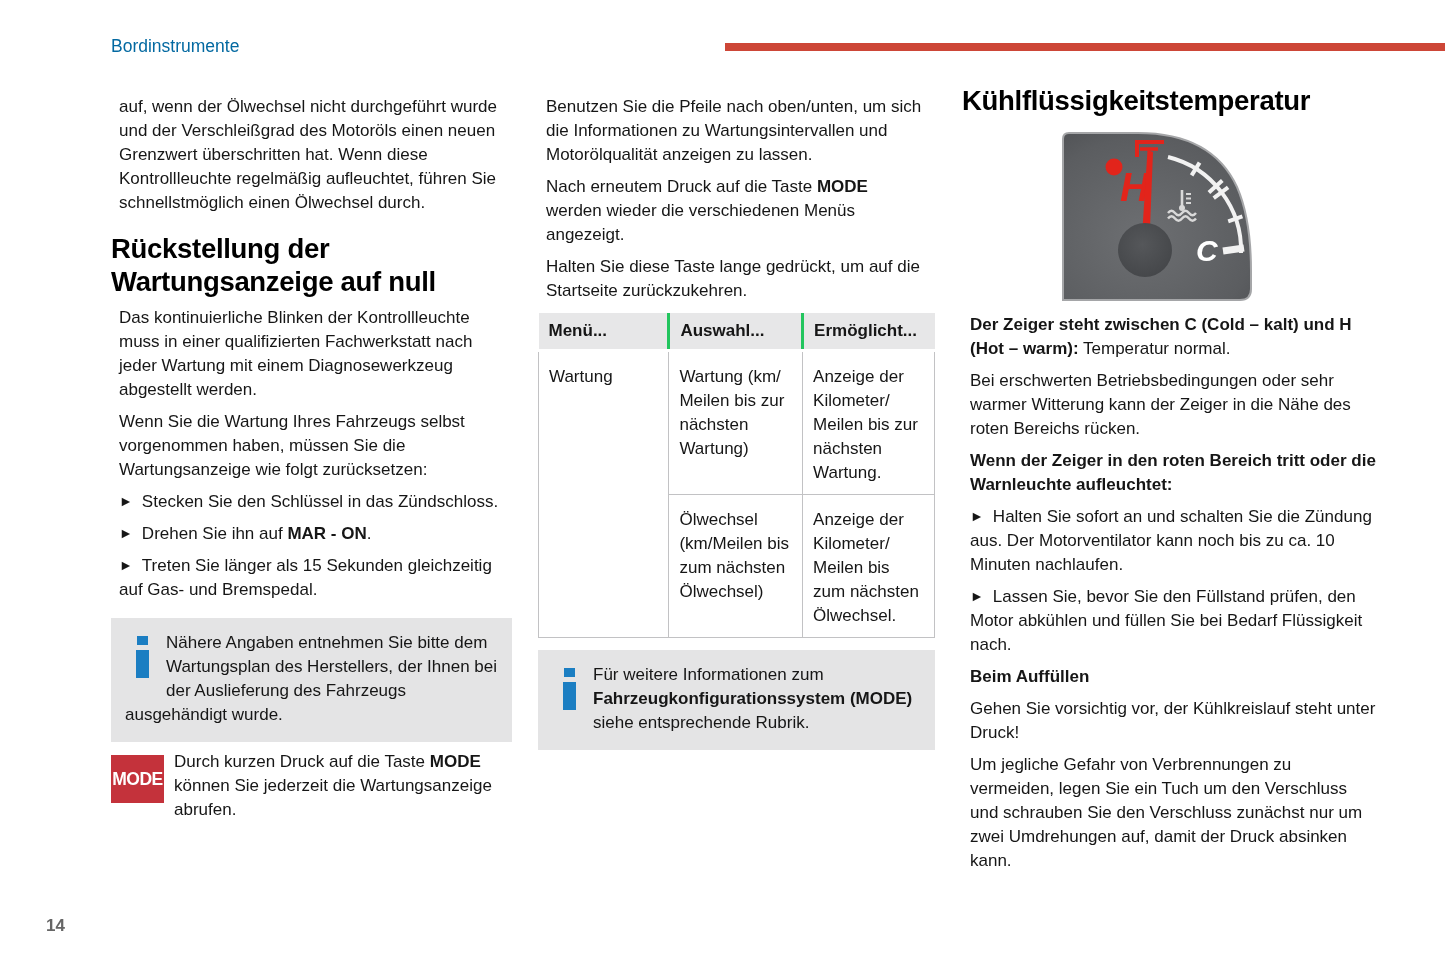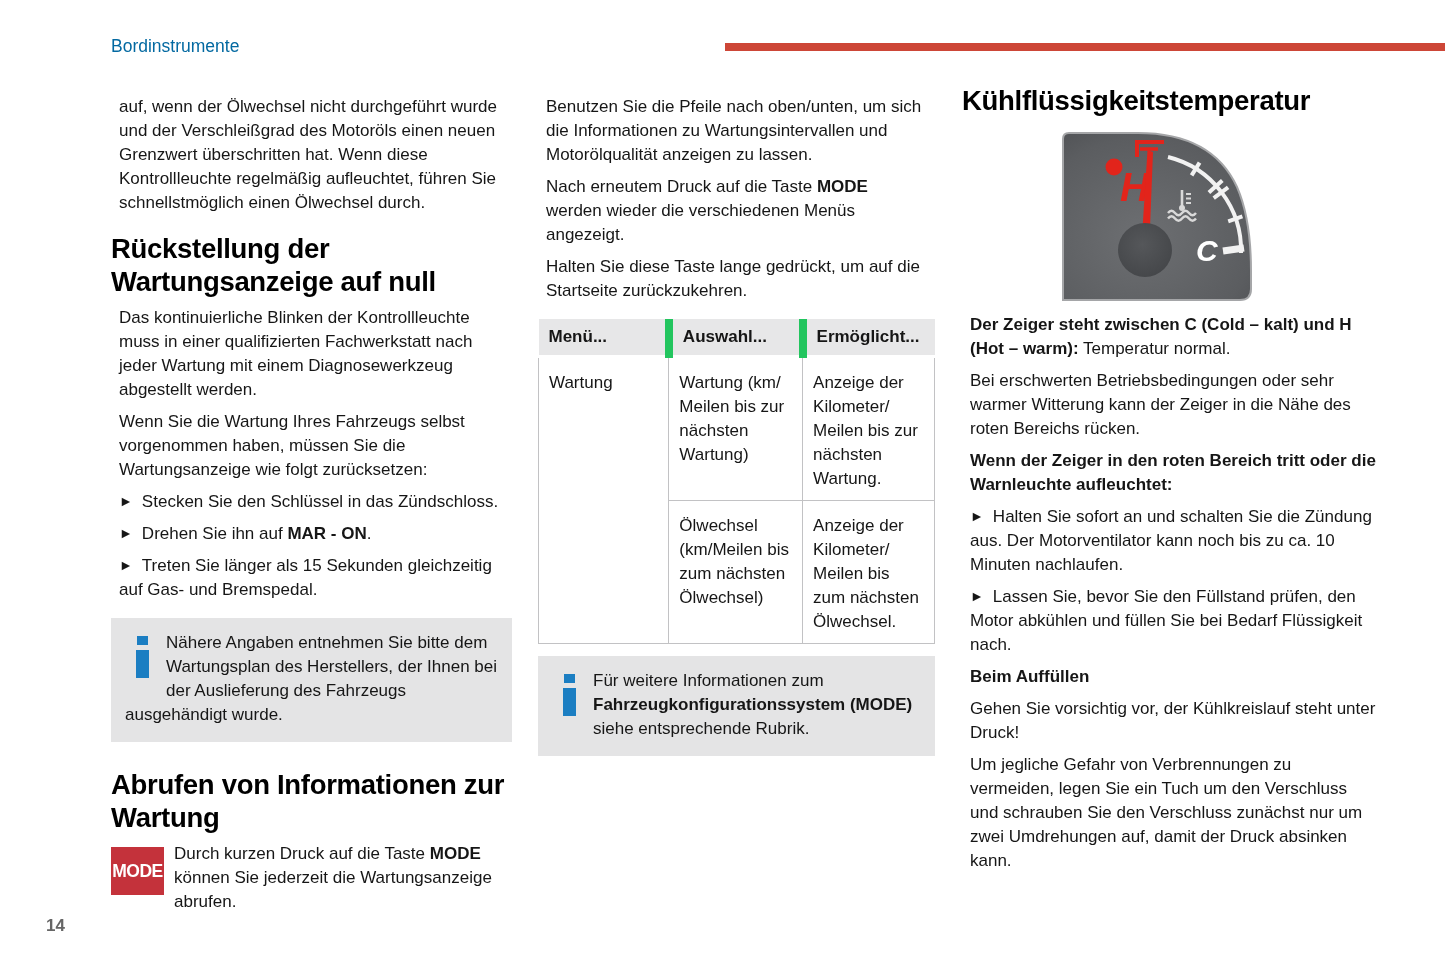--- a/index.html
+++ b/index.html
@@ -28,24 +28,24 @@
   .mt26{margin-top:26px;}
   
   .mode-badge{
     float:left;width:53px;height:48px;background:#c4323b;color:#fff;
     font-weight:bold;font-size:17.5px;letter-spacing:-0.5px;
     display:flex;align-items:center;justify-content:center;
     margin:5px 10px 2px 0;
   }
   .mode-para{margin-top:8px;overflow:visible;}
   
-  table{border-collapse:collapse;width:100%;margin-top:16px;border-radius:27px;}
+  table{border-collapse:collapse;width:100%;margin-top:10px;border-radius:27px;}
   th{
     background:#e7e7e8;font-weight:bold;text-align:left;
-    padding:6px 10px;border-left:8px solid #22c55e;border-bottom:3px solid #fff;
+    padding:6px 10px;border-left:3px solid #22c55e;border-bottom:3px solid #fff;
   }
   th:first-child{border-left:none;}
   td{border:1px solid #c2c2c4;padding:13px 10px 9px 10px;vertical-align:top;}
   .tbl-info{margin-top:12px;}
   
   #gauge-wrap{margin:8px 0 10px 98px;width:194px;height:178px;}
 </style>
 </head>
 <body>
 
@@ -71,21 +71,20 @@
   </p>
 
   <div class="infobox">
     <svg class="info-i" width="13" height="42" viewBox="0 0 13 42">
       <rect x="1" y="0" width="11" height="9" fill="#1b7ec2"></rect>
       <rect x="0" y="14" width="13" height="28" fill="#1b7ec2"></rect>
     </svg>
     <span>Nähere Angaben entnehmen Sie bitte dem Wartungsplan des Herstellers, der Ihnen bei der Auslieferung des Fahrzeugs ausgehändigt wurde.</span>
   </div>
 
-  <h2 class="mt26">Abrufen von Informationen zur Wartung</h2>
   <div class="mode-para">
     <span class="mode-badge">MODE</span>
     <span>Durch kurzen Druck auf die Taste </span><span class="b">MODE</span><span> können Sie jederzeit die Wartungsanzeige abrufen.</span>
   </div>
 </div>
 
 <div class="col" id="col2">
   <p>Benutzen Sie die Pfeile nach oben/unten, um sich die Informationen zu Wartungsintervallen und Motorölqualität anzeigen zu lassen.</p>
   <p><span>Nach erneutem Druck auf die Taste </span><span class="b">MODE</span><span> werden wieder die verschiedenen Menüs angezeigt.</span></p>
   <p>Halten Sie diese Taste lange gedrückt, um auf die Startseite zurückzukehren.</p>

